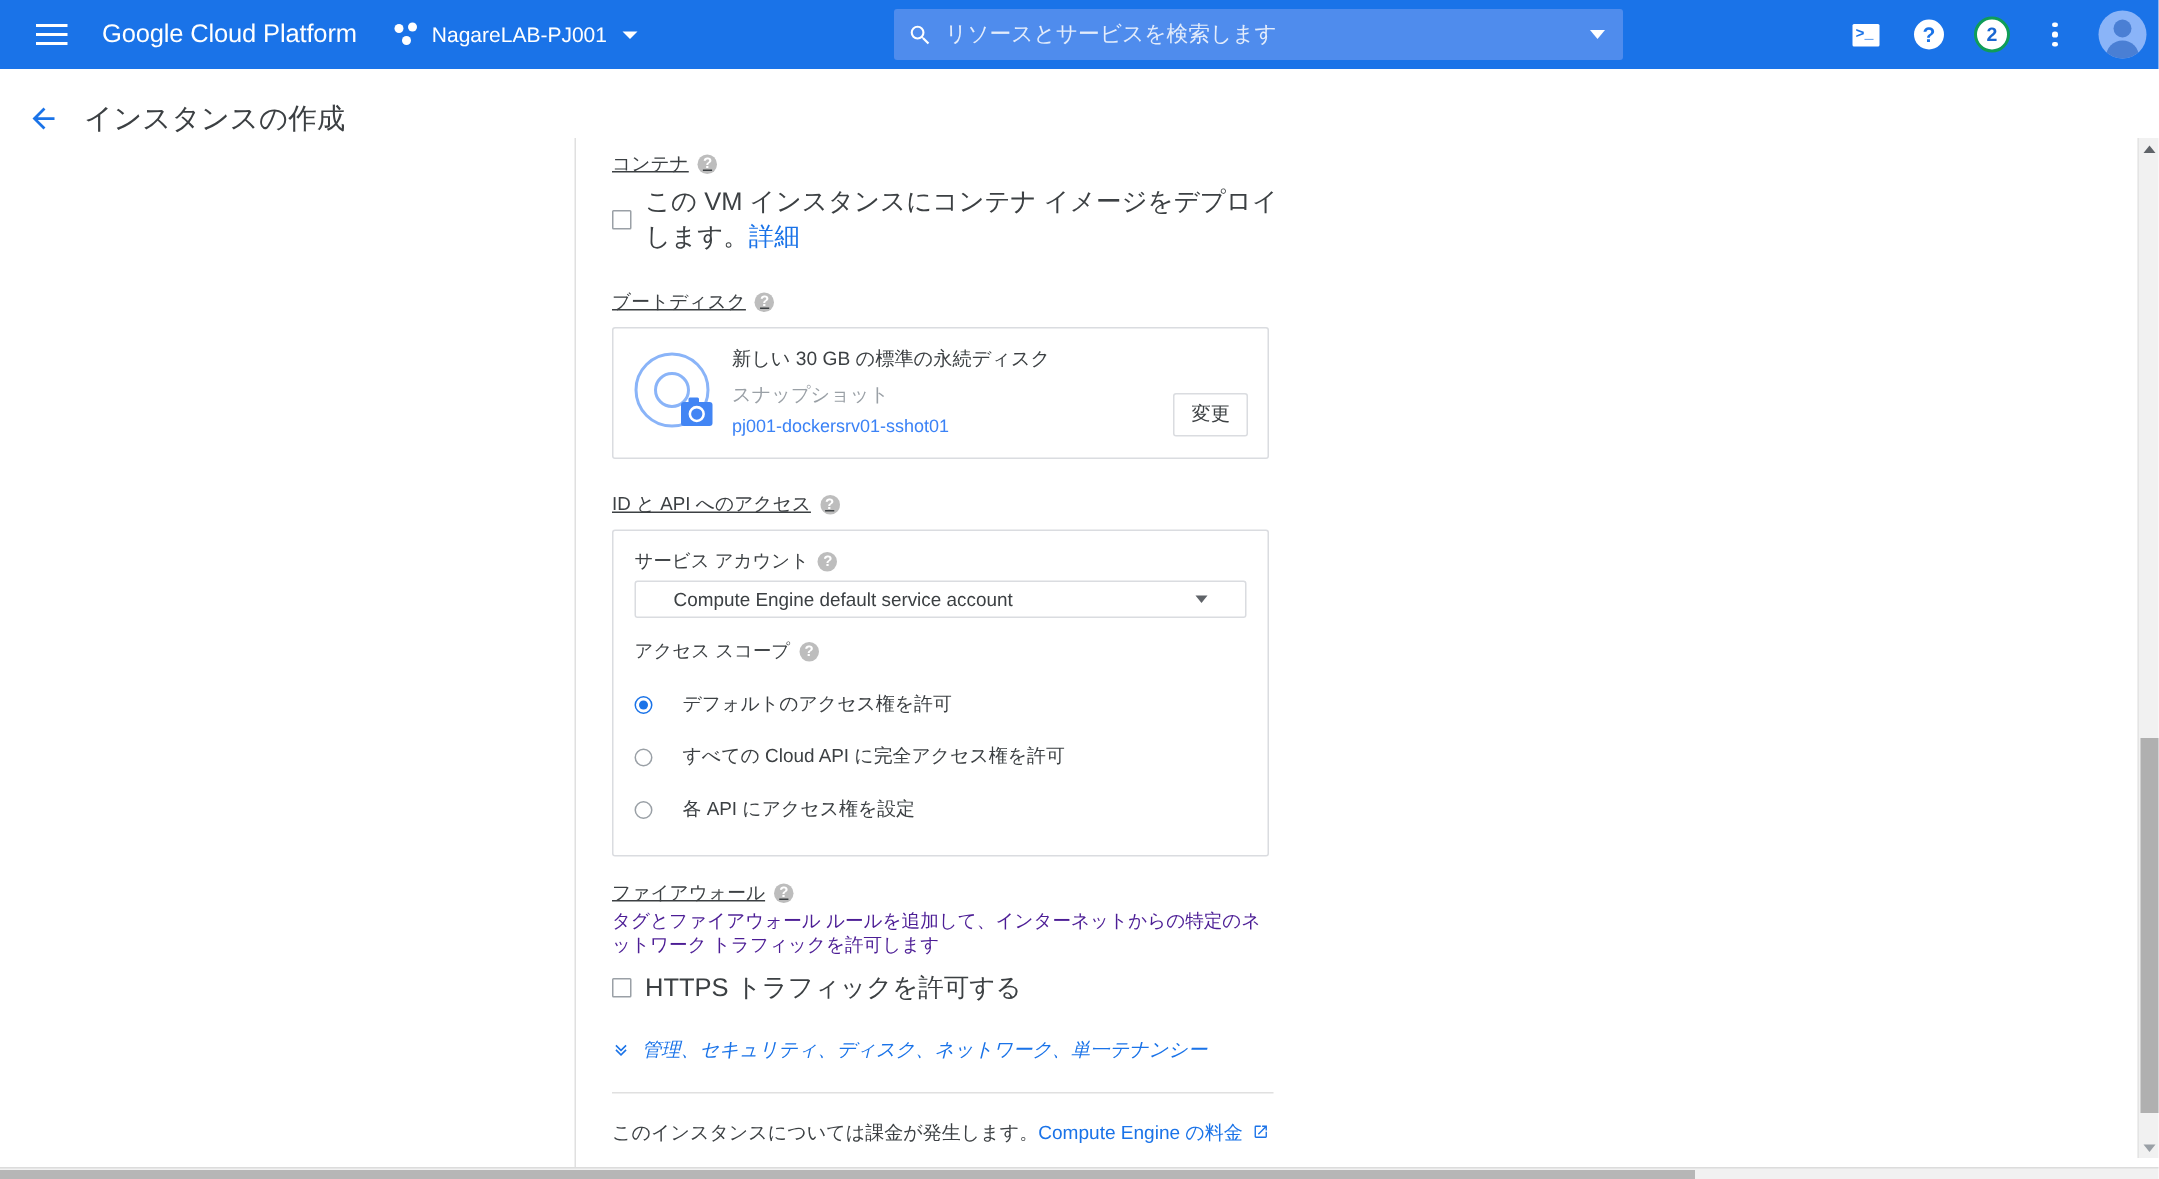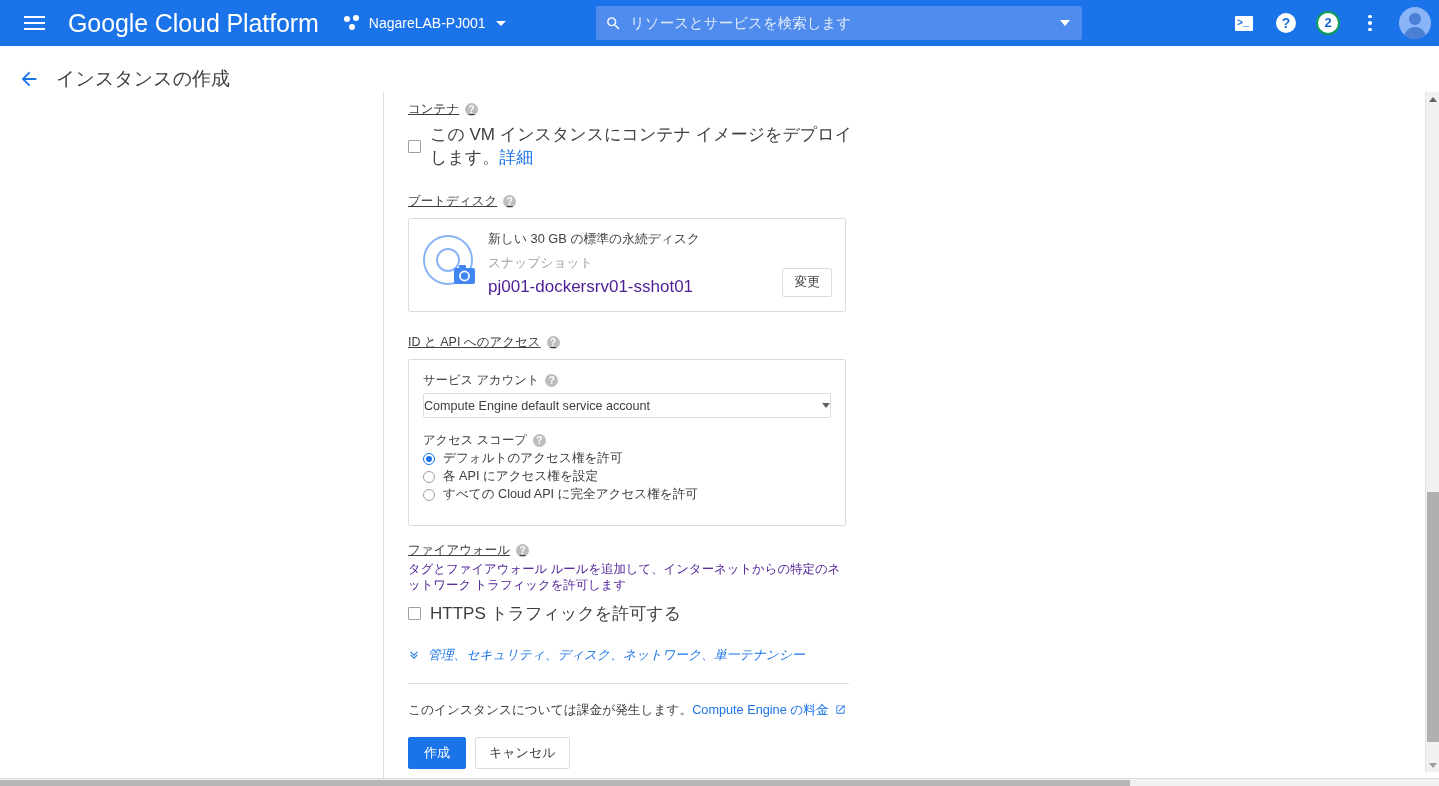--- a/index.html
+++ b/index.html
@@ -30,21 +30,21 @@
     margin-left: 12px;
     cursor: pointer;
   }
   .hamburger span {
     display: block;
     width: 21px; height: 2px;
     background: #ffffff;
   }
   .brand {
     color: #ffffff;
-    font-size: 25px;
+    font-size: 17px;
     letter-spacing: -0.1px;
     margin-left: 12px;
     white-space: nowrap;
   }
   .project-chip {
     display: flex;
     align-items: center;
     margin-left: 24px;
     cursor: pointer;
   }
@@ -306,21 +306,21 @@
   }
   .disk-icon {
     position: relative;
     width: 56px; height: 56px;
     flex: 0 0 auto;
     margin-top: 3px;
   }
   .disk-text { flex: 1 1 auto; padding-left: 10px; }
   .disk-line1 { font-size: 12.8px; color: #3c4043; }
   .disk-line2 { font-size: 12.8px; color: #9aa0a6; margin-top: 7px; }
-  .disk-line3 { font-size: 17px; color: #4c1d95; margin-top: 5px; }
+  .disk-line3 { font-size: 12px; color: #3b82f6; margin-top: 5px; }
   .btn-outline {
     align-self: flex-end;
     font-family: "Liberation Sans", sans-serif;
     font-size: 12.8px;
     color: #3c4043;
     background: #ffffff;
     border: 1px solid #dadce0;
     border-radius: 2px;
     padding: 5px 11px;
     cursor: pointer;
@@ -343,40 +343,40 @@
   }
   .select-box {
     margin-top: 4px;
     width: 408px;
     height: 25px;
     border: 1px solid #dadce0;
     border-radius: 2px;
     background: #ffffff;
     display: flex;
     align-items: center;
-    padding: 0 0;
+    padding: 0 25px;
     cursor: pointer;
   }
   .select-val {
     flex: 1 1 auto;
     font-size: 12.6px;
     color: #3c4043;
   }
   .select-caret {
     width: 0; height: 0;
     border-left: 4.5px solid transparent;
     border-right: 4.5px solid transparent;
     border-top: 5px solid #5f6368;
   }
   .scope-block { margin-top: 14px; }
   .radio-row {
     display: flex;
     align-items: center;
-    gap: 8px;
-    margin-top: 1px;
+    gap: 20px;
+    margin-top: 18px;
   }
   .radio {
     width: 12px; height: 12px;
     border: 1px solid #9aa0a6;
     border-radius: 50%;
     background: #ffffff;
     flex: 0 0 auto;
     position: relative;
     cursor: pointer;
   }
@@ -644,25 +644,25 @@
               <span>アクセス スコープ</span>
               <span class="help-dot">?</span>
             </div>
 
             <div class="radio-row">
               <span class="radio on"></span>
               <span class="radio-text">デフォルトのアクセス権を許可</span>
             </div>
             <div class="radio-row">
               <span class="radio"></span>
-              <span class="radio-text">各 API にアクセス権を設定</span>
+              <span class="radio-text">すべての Cloud API に完全アクセス権を許可</span>
             </div>
             <div class="radio-row">
               <span class="radio"></span>
-              <span class="radio-text">すべての Cloud API に完全アクセス権を許可</span>
+              <span class="radio-text">各 API にアクセス権を設定</span>
             </div>
           </div>
         </div>
       </div>
 
       <div class="fw-block">
         <div class="sec-label">
           <span>ファイアウォール</span>
           <span class="help-dot">?</span>
         </div>

